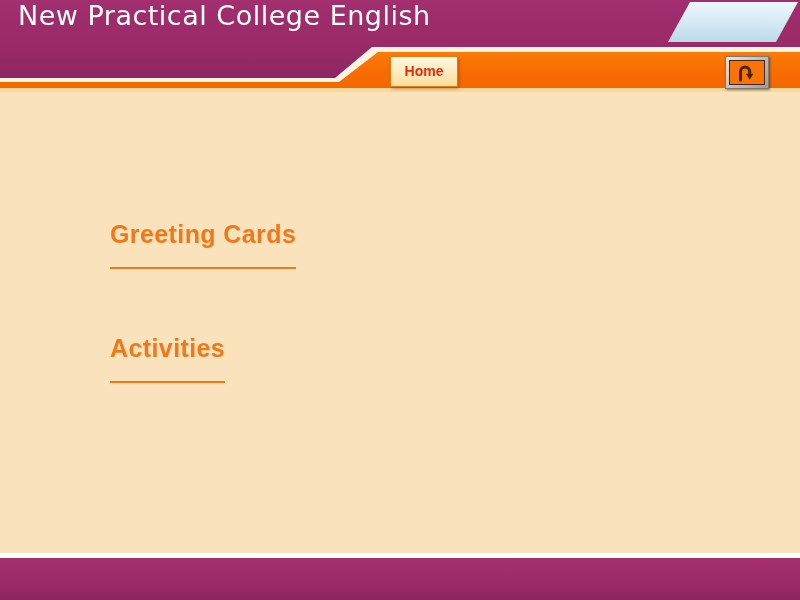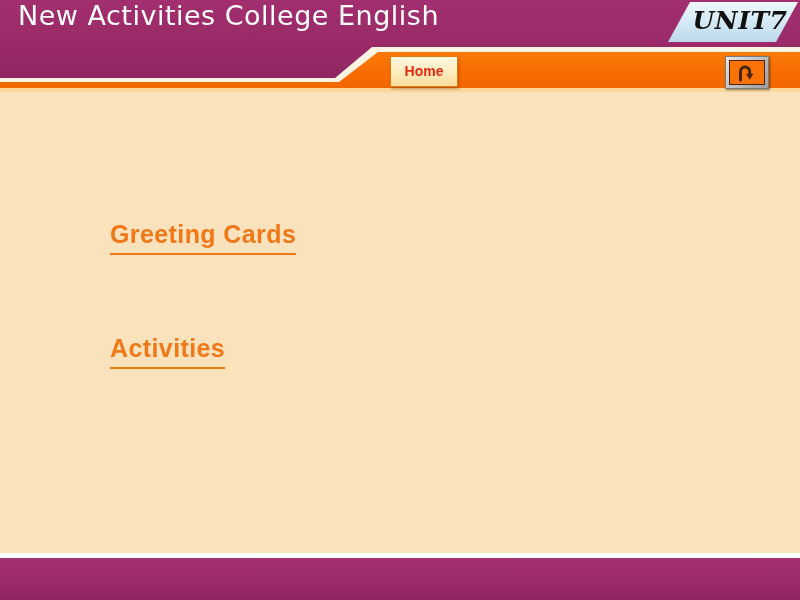--- a/index.html
+++ b/index.html
@@ -198,21 +198,21 @@
   .link-item {
     position: absolute;
     color: #f07818;
     font-weight: 700;
     font-size: 25px;
     line-height: 30px;
     letter-spacing: 0.4px;
     font-family: "Liberation Sans", sans-serif;
     text-decoration: none;
     border-bottom: 2px solid #f07818;
-    padding-bottom: 4px;
+    padding-bottom: 18px;
     cursor: pointer;
     white-space: nowrap;
   }
   .link-greeting { left: 110px; top: 122px; }
   .link-activities { left: 110px; top: 236px; }
 
   
   .footer-divider {
     position: absolute;
     left: 0;
@@ -238,25 +238,24 @@
 
   <div class="header">
 
     <div class="orange-band"></div>
     <div class="orange-band-lip"></div>
     <div class="orange-band-lip2"></div>
 
     <div class="banner-outline"></div>
     <div class="banner"></div>
 
-    <div class="title-en">New Activities College English</div>
+    <div class="title-en">New Practical College English</div>
 
 
     <div class="unit-badge"></div>
-    <div class="unit-badge-label">UNIT7</div>
 
     <div class="home-btn">
       <span class="home-btn-label">Home</span>
     </div>
 
     <div class="return-btn">
       <div class="return-btn-inner">
         <svg width="22" height="19" viewBox="0 0 22 19">
           <path d="M4.5 17 L4.5 8.5 A4.6 4.6 0 0 1 13.7 8.5 L13.7 12.2" fill="none" stroke="#4a2410" stroke-width="3" stroke-linecap="round"></path>
           <path d="M13.7 16.8 L10.0 10.8 L17.4 10.8 Z" fill="#4a2410"></path>

